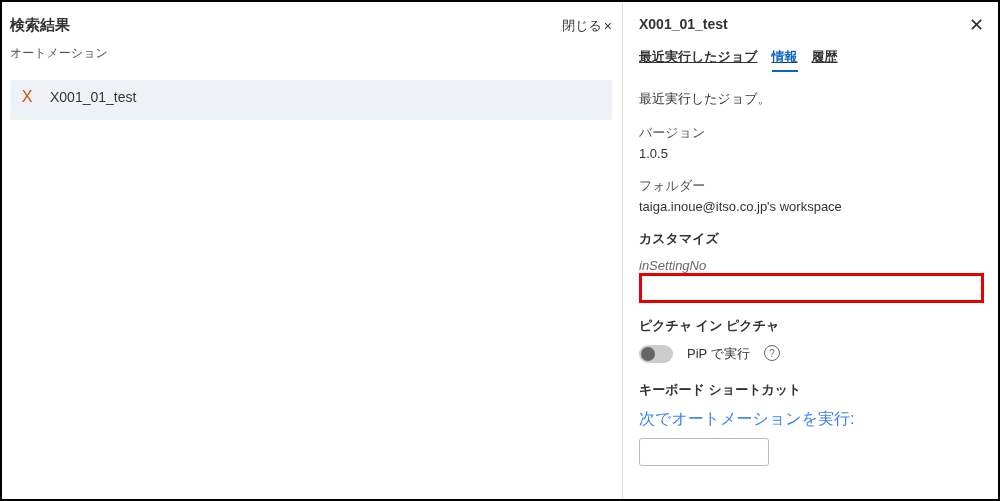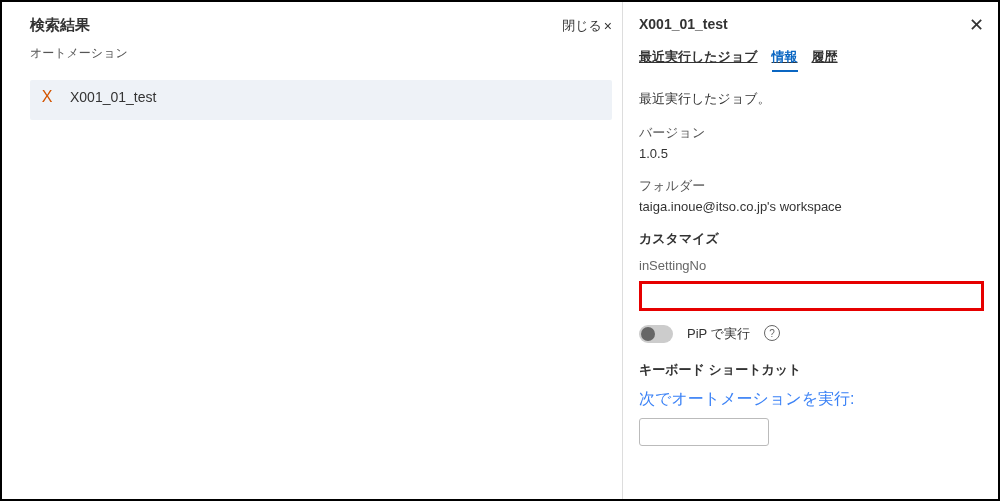--- a/index.html
+++ b/index.html
@@ -9,21 +9,21 @@
       color: #333;
       width: 1000px;
       height: 501px;
       border: 2px solid #000;
       display: flex;
       overflow: hidden;
       background: #fff;
     }
     .left-panel {
       flex: 1;
-      padding: 14px 10px 10px 28px;
+      padding: 14px 10px 10px 8px;
       border-right: 1px solid #ddd;
       overflow: hidden;
     }
     .left-header {
       display: flex;
       justify-content: space-between;
       align-items: center;
       margin-bottom: 10px;
     }
     .left-title {
@@ -121,21 +121,22 @@
     }
     .section-head {
       font-size: 13px;
       font-weight: 700;
       margin-top: 6px;
       margin-bottom: 10px;
     }
     .sub-label {
       font-size: 13px;
       color: #666;
-      margin-bottom: 8px;
+      margin-bottom: 0;
+      font-style: italic;
     }
     .red-box {
       border: 3px solid #e60000;
       height: 30px;
       margin-bottom: 14px;
       width: 100%;
     }
     .toggle-row {
       display: flex;
       align-items: flex-start;
@@ -220,20 +221,21 @@
   <div class="field-label">バージョン</div>
   <div class="field-value">1.0.5</div>
 
   <div class="field-label">フォルダー</div>
   <div class="field-value">taiga.inoue@itso.co.jp's workspace</div>
 
   <div class="section-head">カスタマイズ</div>
   <div class="sub-label">inSettingNo</div>
   <div class="red-box"></div>
 
+  <div class="section-head">ピクチャ イン ピクチャ</div>
   <div class="toggle-row">
     <div class="toggle">
       <div class="toggle-knob"></div>
     </div>
     <span>PiP で実行</span>
     <span class="help-icon">?</span>
   </div>
 
   <div class="section-head">キーボード ショートカット</div>
   <div class="shortcut-label">次でオートメーションを実行:</div>

